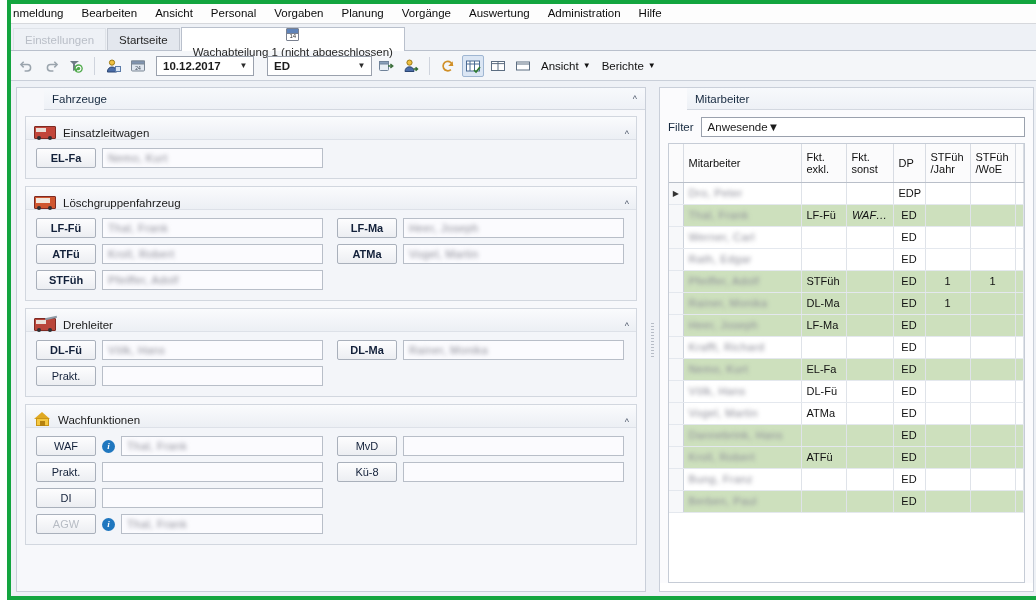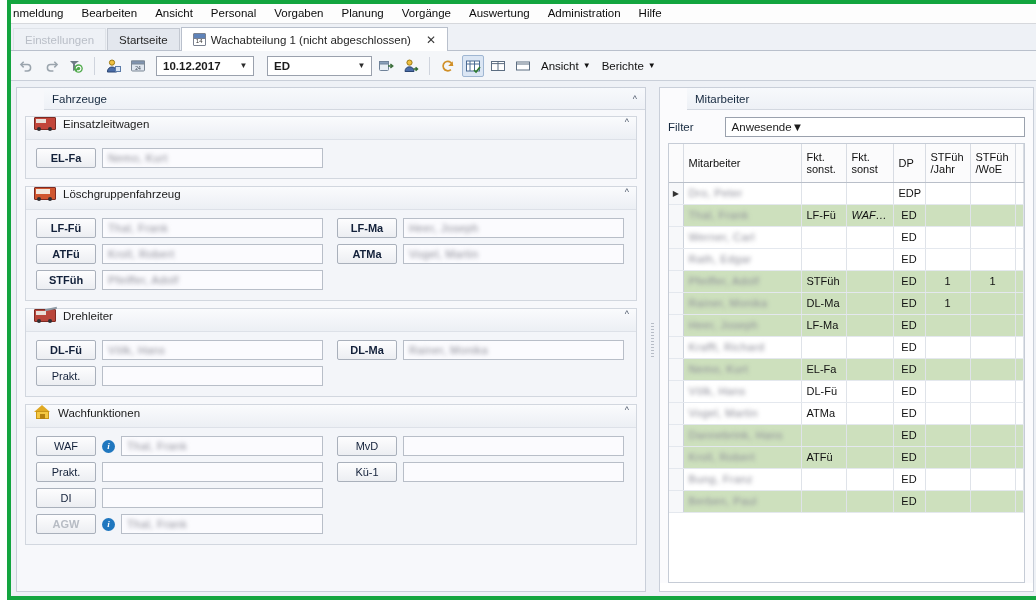--- a/index.html
+++ b/index.html
@@ -55,21 +55,21 @@
     border-bottom:none;
     margin-right:1px;
     color:#262626;
     white-space:nowrap;
   }
   .tab.ghost { color:#b9bec7; background:#eef1f6; border-color:#dfe3e9; }
   .tab.active {
     background:#ffffff;
     height:24px;
     border-color:#b9c0cc;
-    position:relative; top:1px;
+    position:relative; top:1px;flex-direction:column;
   }
   .tab .tclose { font-size:12px; color:#3a3a3a; margin-left:10px; cursor:pointer; }
   .cal-icon {
     width:13px; height:13px; position:relative;
     background:#ffffff; border:1px solid #7a8190; border-radius:1px;
     display:inline-block; flex:0 0 auto;
   }
   .cal-icon::before {
     content:""; position:absolute; left:0; right:0; top:0; height:4px;
     background:#5f83b9; border-bottom:1px solid #7a8190;
@@ -167,21 +167,21 @@
   
   .group {
     border:1px solid #d2d7df;
     background:#f3f5f9;
     margin-bottom:7px;
   }
   .group-hdr {
     height:23px;
     background:linear-gradient(to bottom,#fafbfd 0%,#eceff4 100%);
     border-bottom:1px solid #dde1e8;
-    display:flex; align-items:flex-start; justify-content:space-between;
+    display:flex; align-items:flex-end; justify-content:space-between;
     padding:0 7px 0 8px;
     font-size:11.5px;
   }
   .group-hdr .gtitle { display:flex; align-items:center; gap:7px; }
   .group-body { padding:8px 10px 10px 10px; }
 
   .row2 { display:flex; gap:14px; margin-bottom:6px; }
   .row2:last-child { margin-bottom:0; }
   .fld { display:flex; align-items:center; gap:6px; }
   .fld.c1 { width:287px; }
@@ -189,21 +189,21 @@
   .fbtn {
     width:60px; height:20px; flex:0 0 60px;
     background:linear-gradient(to bottom,#fdfdfe 0%,#eceef2 100%);
     border:1px solid #a9b0bb;
     border-radius:2px;
     font-size:11px; font-weight:bold;
     display:flex; align-items:center; justify-content:center;
     color:#13213a; cursor:pointer;
   }
   .fbtn.norm { font-weight:normal; }
-  .fbtn.dim { color:#b7bcc4;font-weight:bold; }
+  .fbtn.dim { color:#b7bcc4; }
   .ftxt {
     flex:1; height:20px;
     background:#fbfbfe;
     border:1px solid #b8bec8;
     display:flex; align-items:center;
     padding:0 5px;
     font-size:11px;
     overflow:hidden;
   }
   .blurname {
@@ -262,21 +262,20 @@
   .filter-row {
     display:flex; align-items:center; gap:7px;
     padding:7px 8px 6px 8px;
   }
   .filter-row .flabel { font-size:11.5px; color:#16293f; }
   .filter-combo {
     flex:1; height:20px;
     background:#ffffff; border:1px solid #9aa1ad;
     display:flex; align-items:center; padding:0 20px 0 6px;
     font-size:11.5px;
-    margin-left:24px;
   }
 
   .grid-wrap {
     margin:0 8px 0 8px;
     border:1px solid #c6ccd6;
     background:#ffffff;
     flex:1;
     overflow:hidden;
   }
   table.grid { width:100%; border-collapse:collapse; table-layout:fixed; }
@@ -306,21 +305,21 @@
   }
   table.grid td.sel {
     width:14px; padding:0; text-align:center;
     background:#f7f8fa; border-right:1px solid #ccd2db;
     color:#333; font-size:8px;
   }
   tr.hl td { background:#cde0bd; }
   tr.hl td.sel { background:#f7f8fa; }
   td.c-dp { text-align:center; }
   td.c-num { text-align:center; }
-  td.italic { font-style:italic; }
+  td.italic { font-style:italic;text-align:center; }
 
   .grid-blank { background:#ffffff; }
 </style>
 </head>
 <body>
 
 <div class="app-frame">
 
   <div class="menubar" id="menubar">
       <div class="mi">nmeldung</div>
@@ -592,21 +591,21 @@
                   <div class="fbtn norm">MvD</div>
                   <div class="ftxt"></div>
                 </div>
               </div>
               <div class="row2">
                 <div class="fld c1">
                   <div class="fbtn norm">Prakt.</div>
                   <div class="ftxt"></div>
                 </div>
                 <div class="fld c2">
-                  <div class="fbtn norm">Kü-1</div>
+                  <div class="fbtn norm">Kü-8</div>
                   <div class="ftxt"></div>
                 </div>
               </div>
               <div class="row2">
                 <div class="fld c2">
                   <div class="fbtn norm">DI</div>
                   <div class="ftxt"></div>
                 </div>
               </div>
               <div class="row2">
@@ -648,21 +647,21 @@
             <col style="width:47px">
               <col style="width:32px">
               <col style="width:45px">
             <col style="width:45px">
               <col>
           </colgroup>
           <thead>
             <tr id="gridhead">
                 <th class="sel"></th>
                 <th style="white-space: pre-line;">Mitarbeiter</th>
-                <th style="white-space: pre-line;">Fkt. sonst.</th>
+                <th style="white-space: pre-line;">Fkt. exkl.</th>
                 <th style="white-space: pre-line;">Fkt. sonst</th>
                 <th style="white-space: pre-line;">DP</th>
                 <th style="white-space: pre-line;">STFüh /Jahr</th>
                 <th style="white-space: pre-line;">STFüh /WoE</th>
                 <th style="white-space: pre-line;"></th>
               </tr>
           </thead>
           <tbody id="gridbody">
               <tr class="">
                 <td class="sel"><span>▶</span></td>

